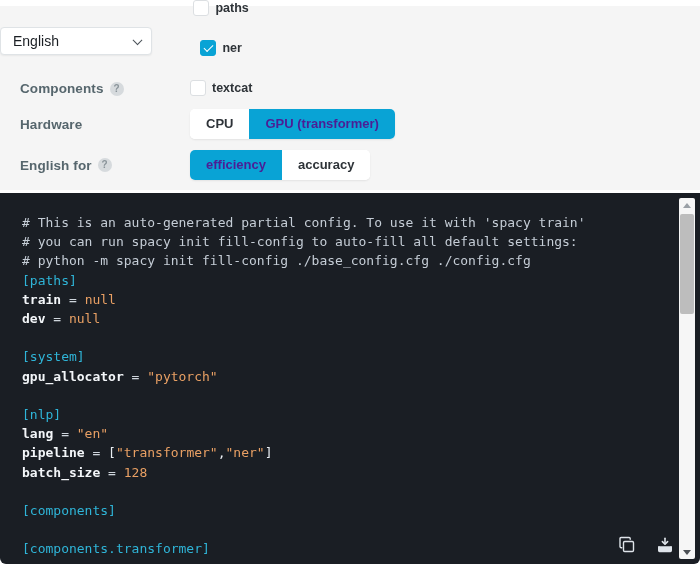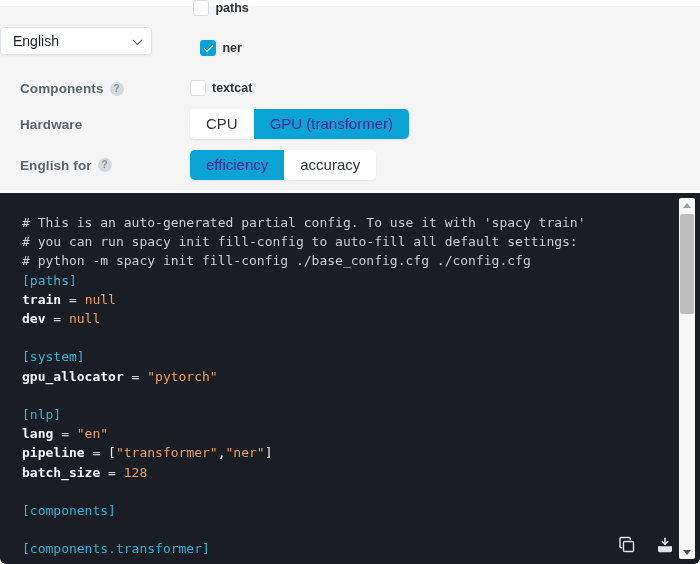--- a/index.html
+++ b/index.html
@@ -154,22 +154,22 @@
     display: inline-flex;
     border-radius: 5px;
     overflow: hidden;
     background: #ffffff;
     box-shadow: 0 1px 2px rgba(0,0,0,0.08);
   }
   .seg-btn {
     border: 0;
     outline: 0;
     font-family: "Liberation Sans", sans-serif;
-    font-size: 15px;
-    font-weight: normal;
+    font-size: 13px;
+    font-weight: bold;
     color: #2e3338;
     background: #ffffff;
     padding: 0 16px;
     height: 30px;
     line-height: 30px;
     cursor: pointer;
     white-space: nowrap;
   }
   .seg-btn.active {
     background: #09a3d5;

